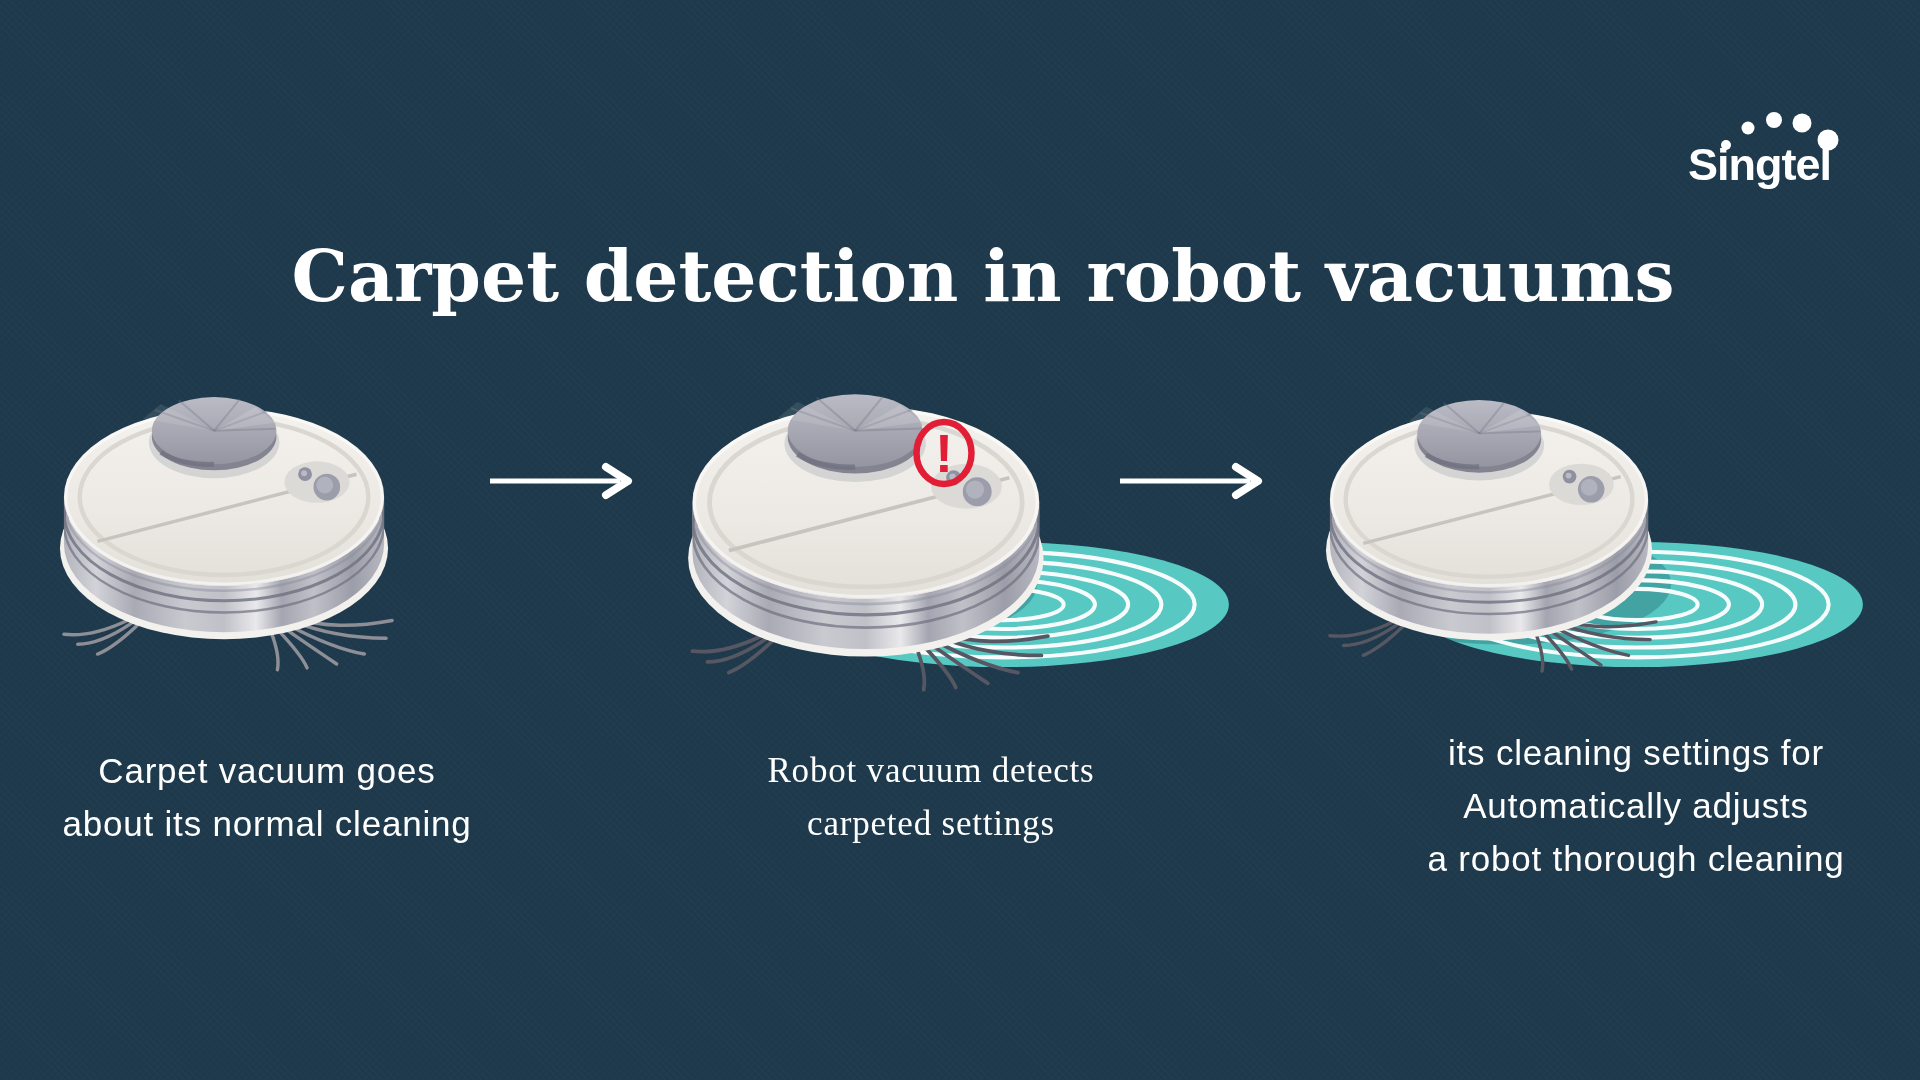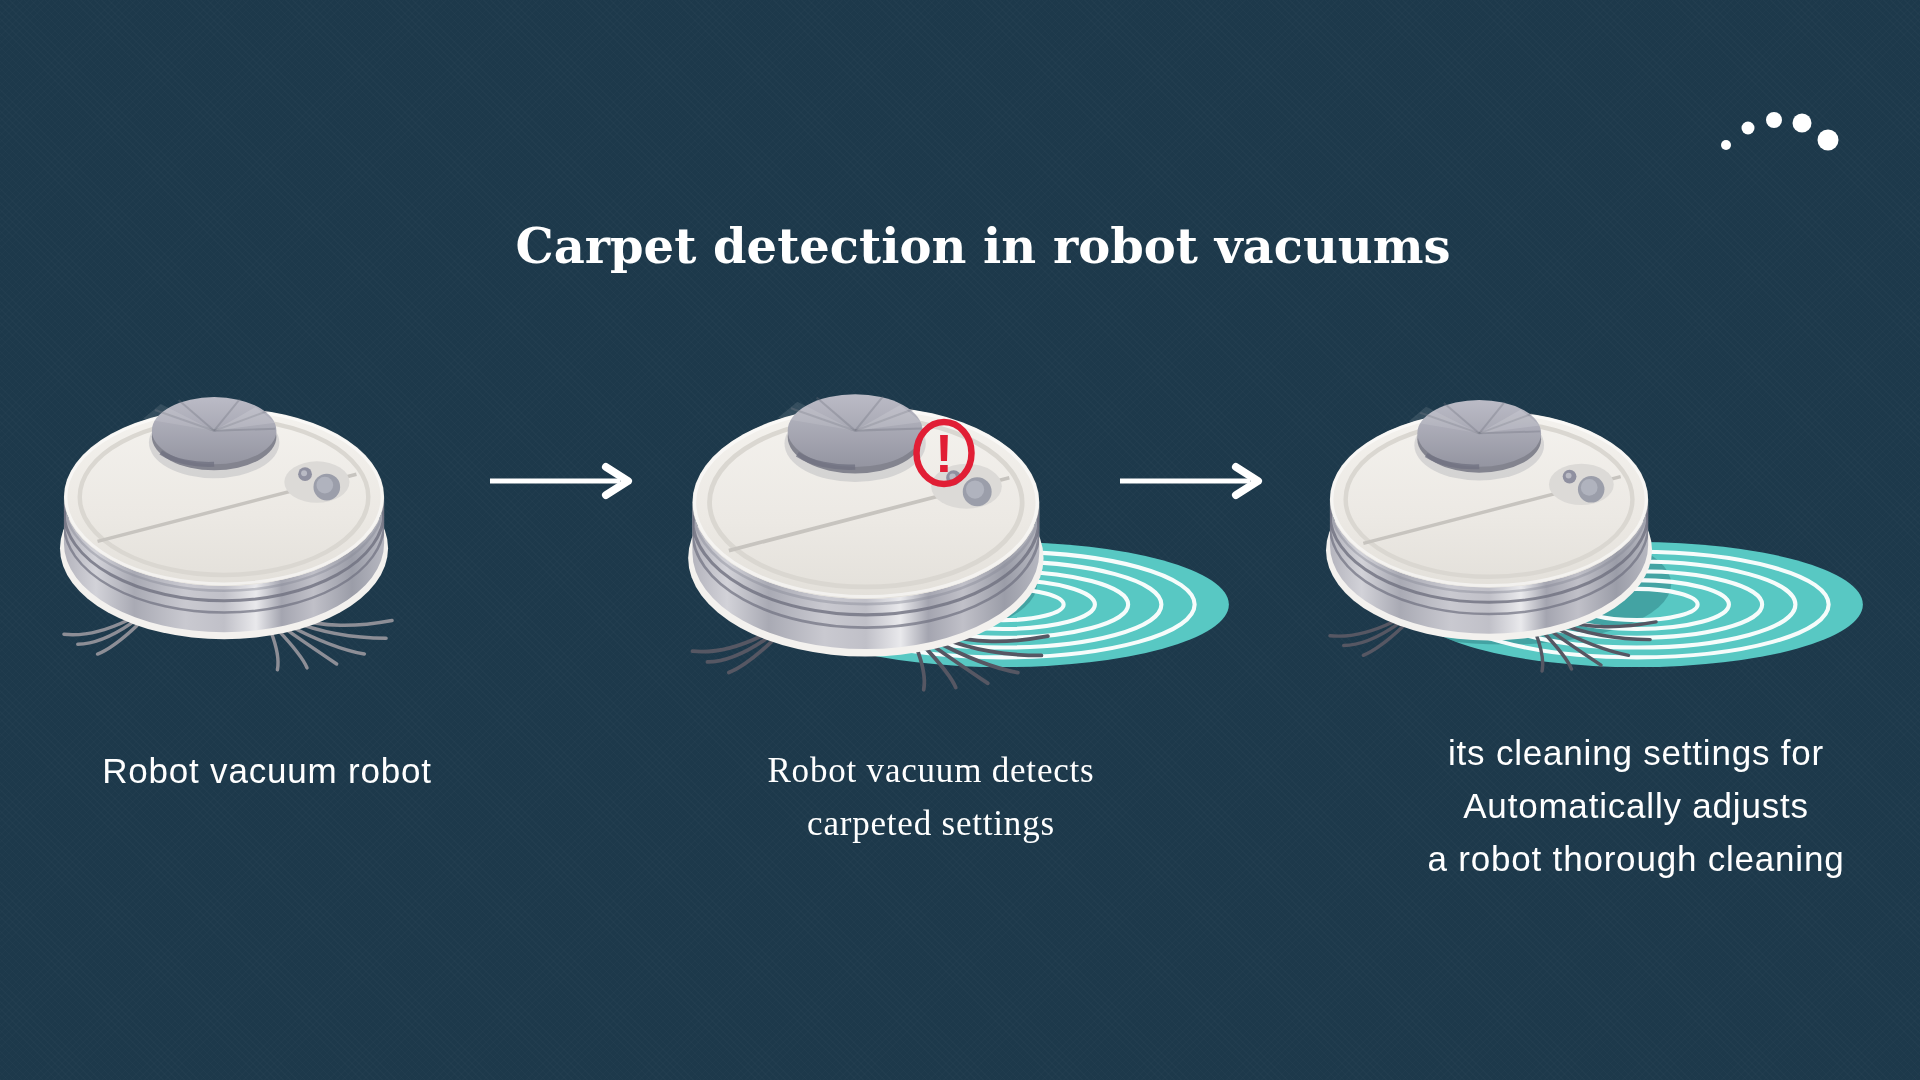--- a/index.html
+++ b/index.html
@@ -8,21 +8,21 @@
     background-color:#1d394b;
     background-image:
       repeating-linear-gradient(45deg, rgba(255,255,255,0.015) 0 1px, transparent 1px 5px),
       repeating-linear-gradient(-45deg, rgba(255,255,255,0.012) 0 1px, transparent 1px 5px);
     font-family:"Liberation Sans", sans-serif;
   }
   .title{
     position:absolute;top:186px;left:0;right:0;
     text-align:center;color:#ffffff;
     font-family:"DejaVu Serif", serif;
-    font-size:48px;font-weight:700;letter-spacing:0;
+    font-size:71px;font-weight:700;letter-spacing:0;
     white-space:nowrap;
     padding-left:46px;
   }
   
   .logo{position:absolute;top:88px;right:50px;width:186px;}
   .logo-dots{display:block;width:186px;height:60px;}
   .logo-word{
     display:block;color:#ffffff;font-weight:700;font-size:45px;
     letter-spacing:-1px;line-height:1;margin-top:-6px;padding-left:4px;
     font-family:"Liberation Sans", sans-serif;
@@ -159,20 +159,21 @@
   <div class="logo">
     <svg class="logo-dots" viewBox="0 0 186 60">
       <g fill="#ffffff">
         <circle cx="42" cy="57" r="5"></circle>
         <circle cx="64" cy="40" r="6.5"></circle>
         <circle cx="90" cy="32" r="8"></circle>
         <circle cx="118" cy="35" r="9.5"></circle>
         <circle cx="144" cy="52" r="10.5"></circle>
       </g>
     </svg>
+    <span class="logo-word">Singtel</span>
   </div>
 
   <svg class="vacuum v1" viewBox="0 0 340 280">
     <use href="#vacuum-sym"></use>
   </svg>
 
   <svg class="arrow a1" viewBox="0 0 156 40">
     <line x1="2" y1="20" x2="132" y2="20" stroke="#ffffff" stroke-width="5"></line>
     <path d="M118,6 L140,20 L118,34" fill="none" stroke="#ffffff" stroke-width="8" stroke-linecap="round" stroke-linejoin="round"></path>
   </svg>
@@ -194,21 +195,22 @@
   </svg>
 
   <svg class="carpet c3" viewBox="0 0 470 135">
     <use href="#carpet-sym"></use>
   </svg>
   <svg class="vacuum v3" viewBox="0 0 340 280">
     <use href="#vacuum-sym"></use>
   </svg>
 
   <div class="caption cap1">
-    <span class="cap-line">Robot vacuum robot</span>
+    <span class="cap-line">Carpet vacuum goes</span>
+    <span class="cap-line">about its normal cleaning</span>
   </div>
   <div class="caption cap2">
     <span class="cap-line">Robot vacuum detects</span>
     <span class="cap-line">carpeted settings</span>
   </div>
   <div class="caption cap3">
     <span class="cap-line">its cleaning settings for</span>
     <span class="cap-line">Automatically adjusts</span>
     <span class="cap-line">a robot thorough cleaning</span>
   </div>

